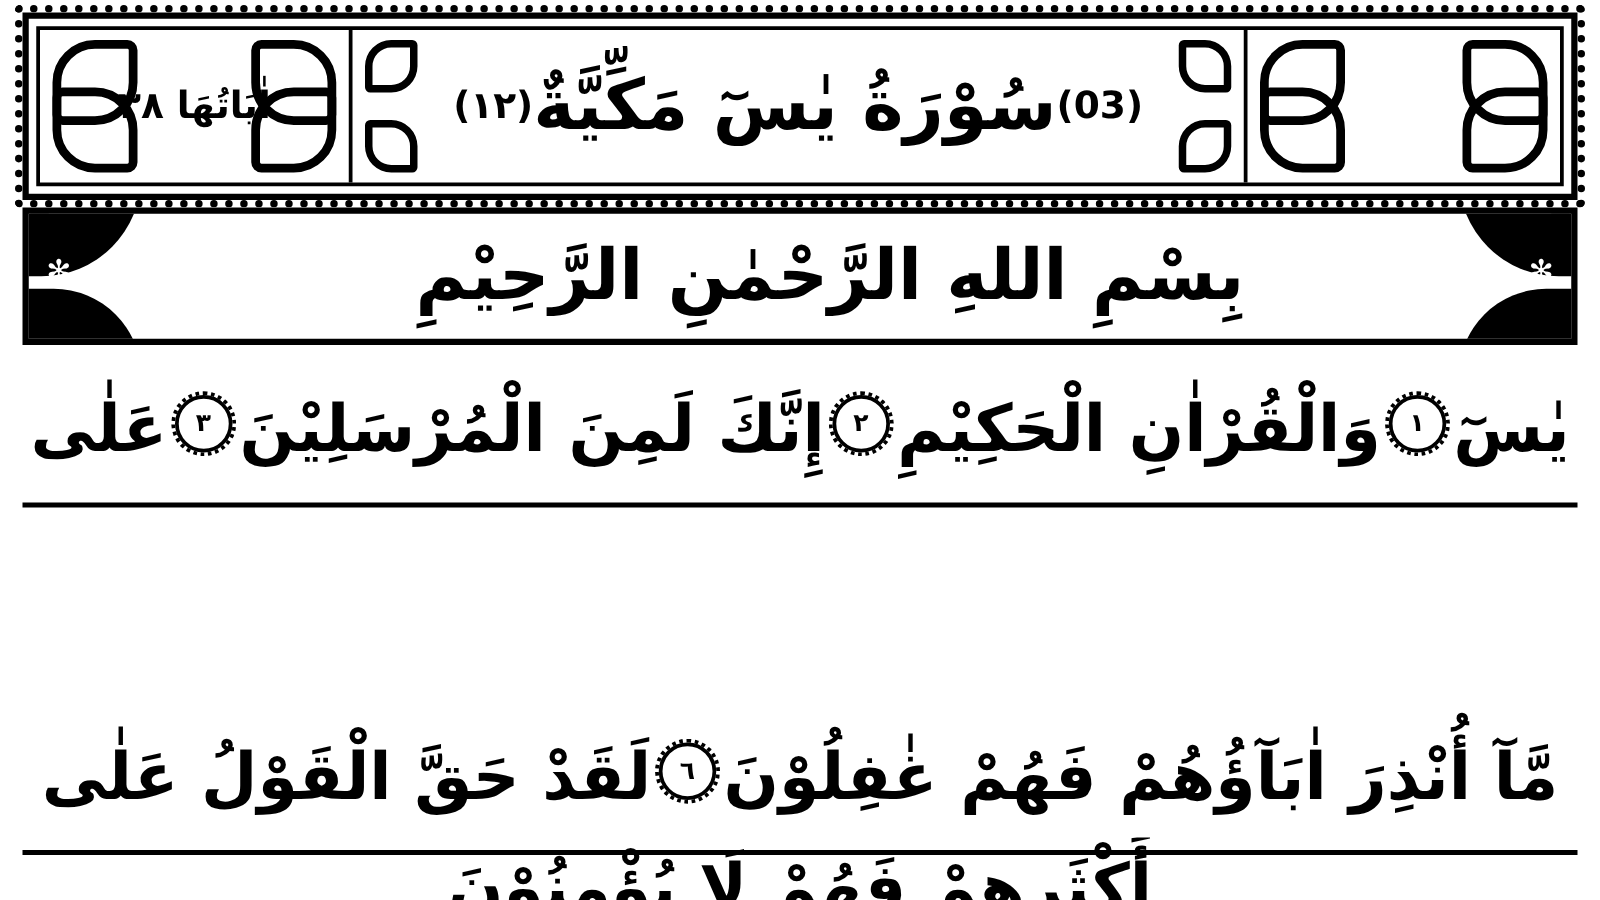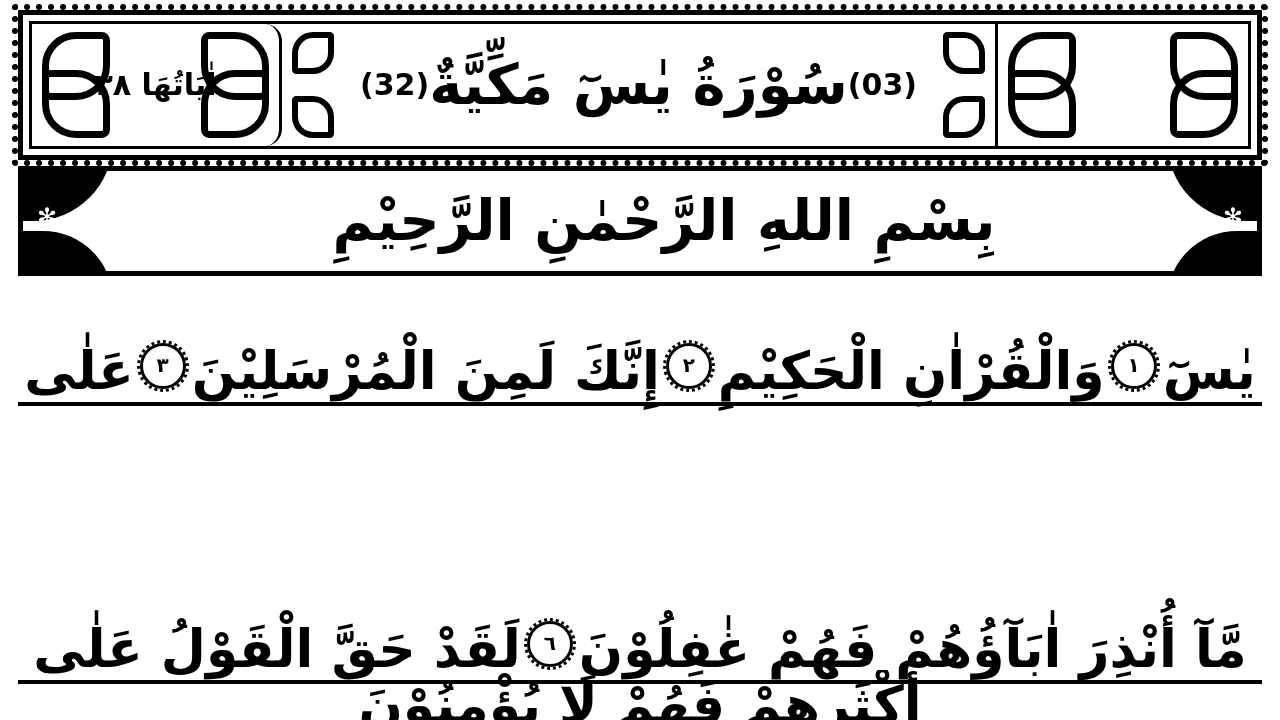--- a/index.html
+++ b/index.html
@@ -62,21 +62,21 @@
   .hdr-cell {
     position: relative;
     display: flex;
     align-items: center;
     justify-content: center;
     box-sizing: border-box;
     overflow: hidden;
   }
   .hdr-cell + .hdr-cell { border-right: 3px solid #000; }
 
-  .hdr-side { width: 250px; border-radius: 17px; }
+  .hdr-side { width: 250px; }
   .hdr-mid  { flex: 1 1 auto; }
 
   .arabic {
     font-family: "DejaVu Sans", sans-serif;
     direction: rtl;
     unicode-bidi: bidi-override;
     font-weight: 700;
     line-height: 1.15;
     white-space: nowrap;
   }
@@ -161,21 +161,21 @@
     line-height: 1;
   }
 
   
   .line {
     position: absolute;
     left: 18px;
     width: 1244px;
     box-sizing: border-box;
     display: flex;
-    align-items: flex-end;
+    align-items: center;
     justify-content: center;
     border-bottom: 4px solid #000;
   }
   .line-text {
     font-size: 52px;
     letter-spacing: 0px;
     padding: 0 6px;
     white-space: nowrap;
   }
   #line1 { top: 286px; height: 120px; }
@@ -223,21 +223,21 @@
         <span class="flourish fl-b"></span>
         <span class="flourish fl-c"></span>
         <span class="flourish fl-d"></span>
       </div>
 
       <div class="hdr-cell hdr-mid">
         <span class="flourish fl-a fl-sm"></span>
         <span class="flourish fl-b fl-sm"></span>
         <span class="flourish fl-c fl-sm"></span>
         <span class="flourish fl-d fl-sm"></span>
-        <span class="arabic hdr-small seg">(23)</span>
+        <span class="arabic hdr-small seg">(٢١)</span>
         <span class="arabic hdr-title seg">سُوْرَةُ يٰسٓ مَكِّيَّةٌ</span>
         <span class="arabic hdr-small seg">(30)</span>
       </div>
 
       <div class="hdr-cell hdr-side">
         <span class="flourish fl-a"></span>
         <span class="flourish fl-b"></span>
         <span class="flourish fl-c"></span>
         <span class="flourish fl-d"></span>
         <span class="arabic hdr-small">اٰيَاتُهَا ٨٣</span>

